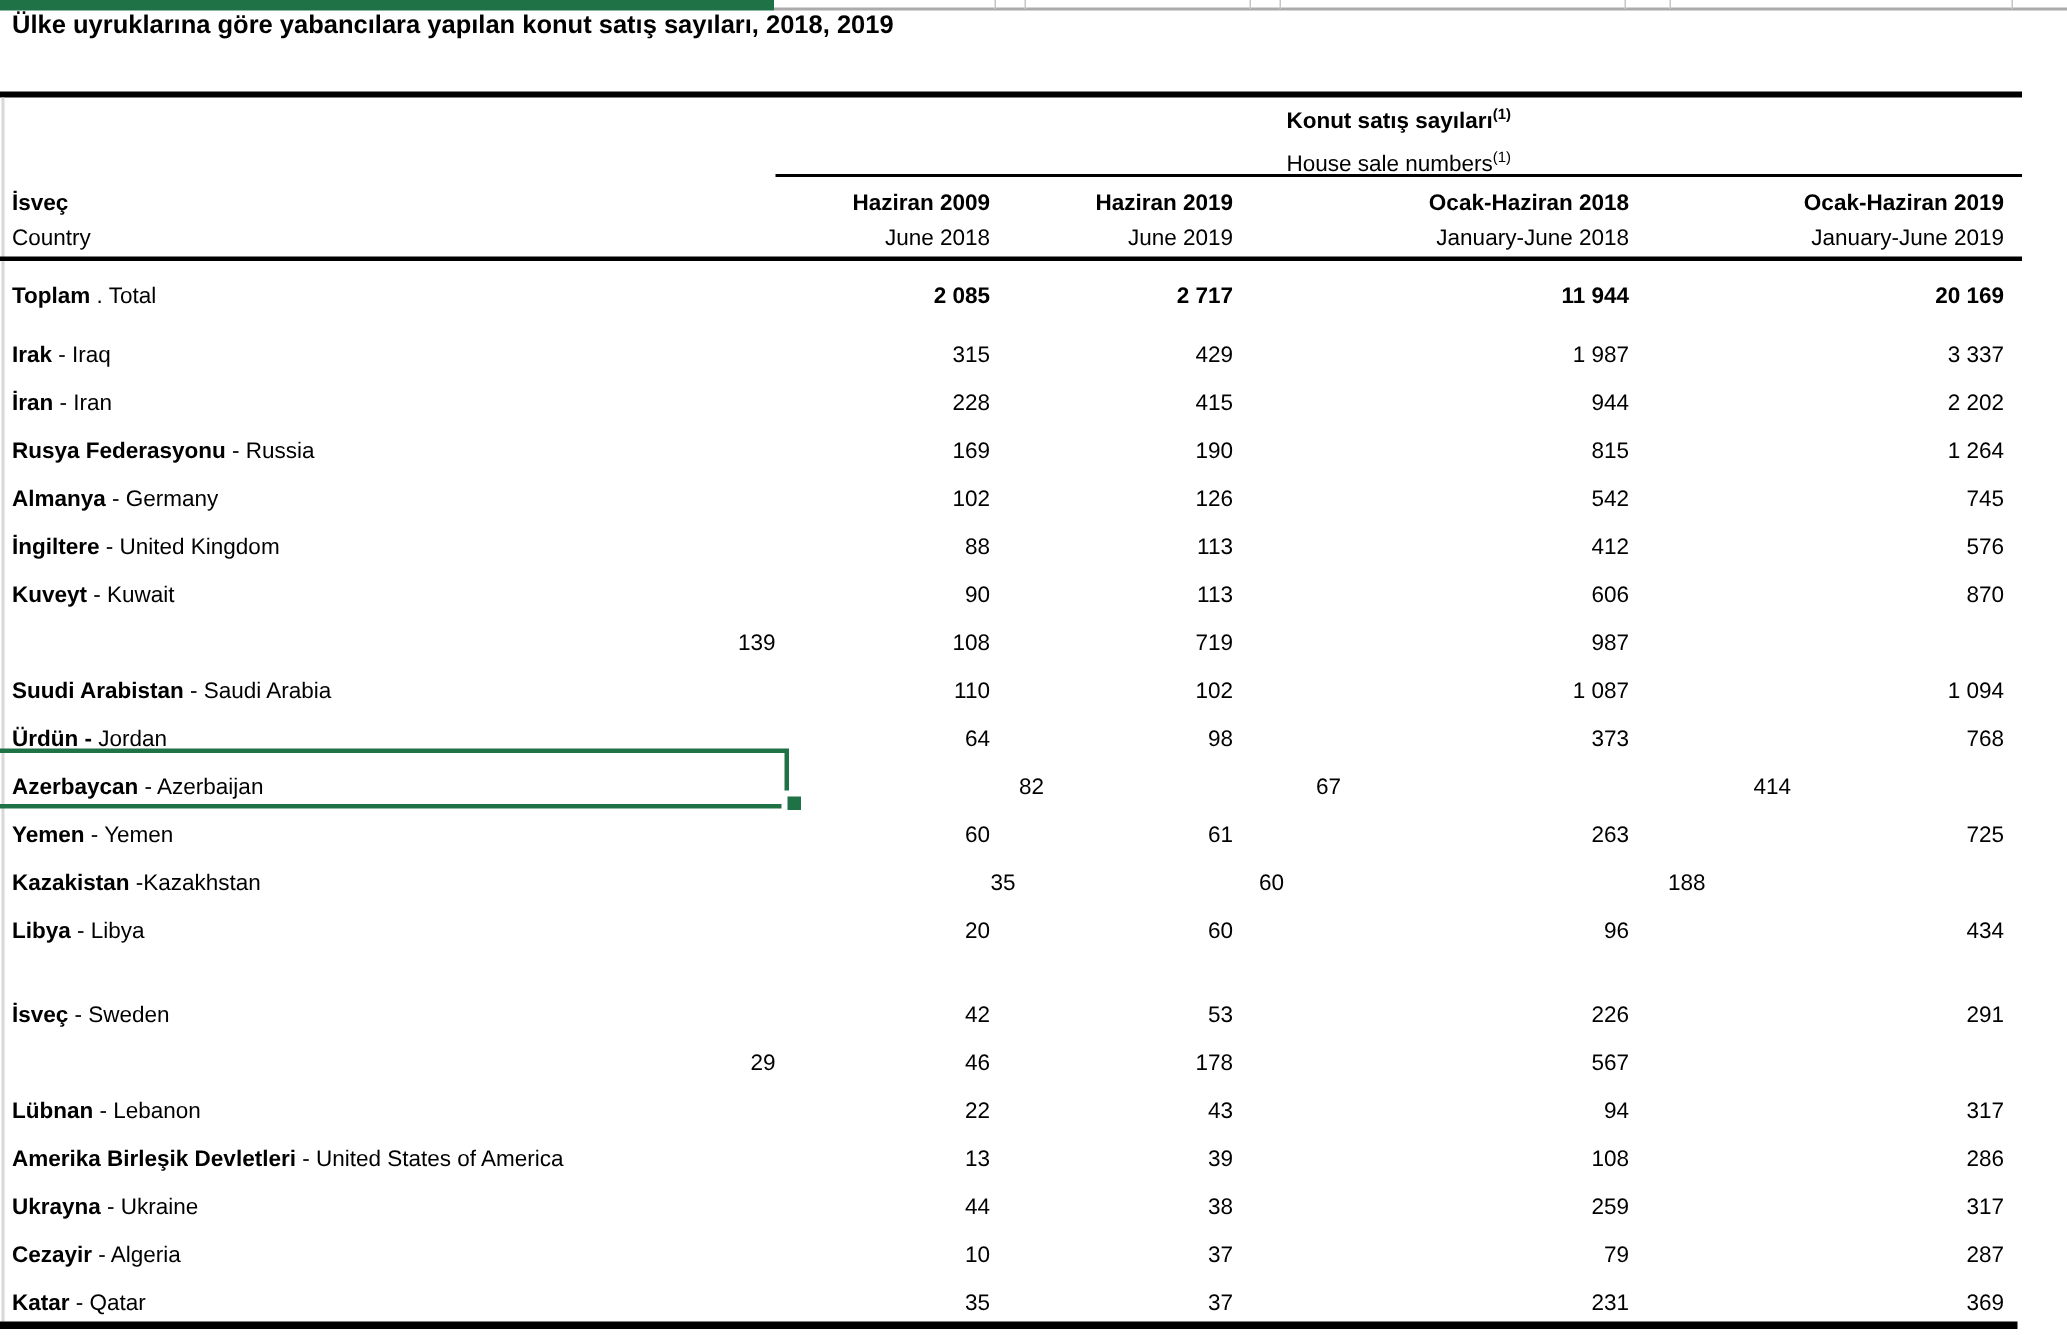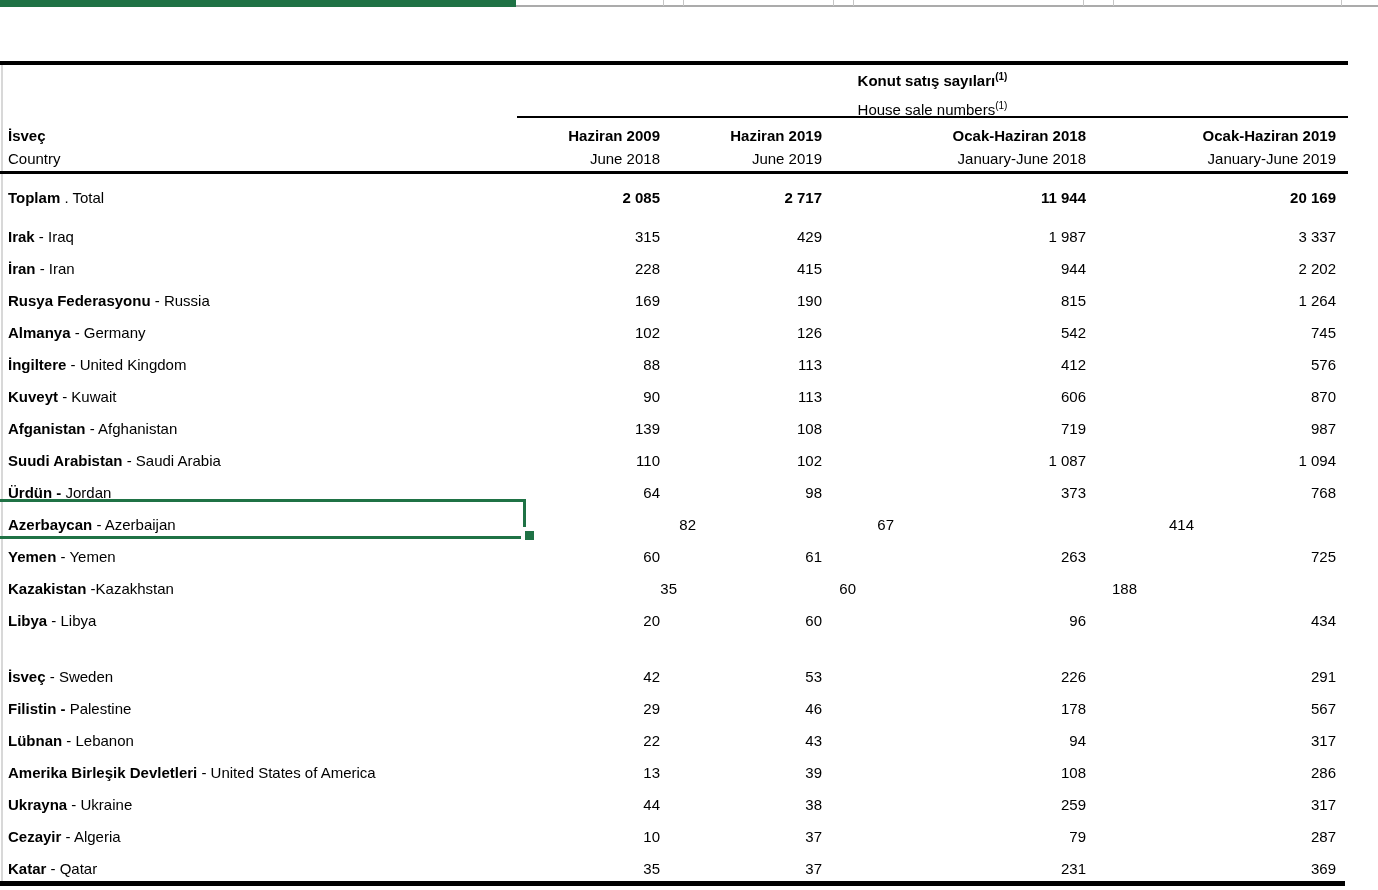--- a/index.html
+++ b/index.html
@@ -54,20 +54,21 @@
   <div class="top-green"></div>
   <div class="top-hairline"></div>
   <div class="tick" style="left:663px"></div>
   <div class="tick" style="left:683px"></div>
   <div class="tick" style="left:833px"></div>
   <div class="tick" style="left:853px"></div>
   <div class="tick" style="left:1083px"></div>
   <div class="tick" style="left:1113px"></div>
   <div class="tick" style="left:1341px"></div>
 
+  <div class="title">Ülke uyruklarına göre yabancılara yapılan konut satış sayıları, 2018, 2019</div>
 
   <div class="rule" id="rule-top"></div>
   <div class="left-hairline"></div>
 
   <div id="group-header">
     <div class="l1"><span>Konut satış sayıları</span><sup>(1)</sup></div>
     <div class="l2"><span>House sale numbers</span><sup>(1)</sup></div>
   </div>
   <div class="rule" id="rule-group"></div>
 
@@ -139,21 +140,20 @@
         <div class="cell num">576</div>
       </div>
       <div class="row" style="height: 32px;">
         <div class="cell name"><span class="b">Kuveyt</span><span> - Kuwait</span></div>
         <div class="cell num">90</div>
         <div class="cell num">113</div>
         <div class="cell num">606</div>
         <div class="cell num">870</div>
       </div>
       <div class="row" style="height: 32px;">
-        <div class="cell name"><span class="b">Afganistan</span><span> - Afghanistan</span></div>
         <div class="cell num">139</div>
         <div class="cell num">108</div>
         <div class="cell num">719</div>
         <div class="cell num">987</div>
       </div>
       <div class="row" style="height: 32px;">
         <div class="cell name"><span class="b">Suudi Arabistan</span><span> - Saudi Arabia</span></div>
         <div class="cell num">110</div>
         <div class="cell num">102</div>
         <div class="cell num">1 087</div>
@@ -195,21 +195,20 @@
         <div class="cell num">434</div>
       </div>
       <div class="row" style="height: 32px; margin-top: 24px;">
         <div class="cell name"><span class="b">İsveç</span><span> - Sweden</span></div>
         <div class="cell num">42</div>
         <div class="cell num">53</div>
         <div class="cell num">226</div>
         <div class="cell num">291</div>
       </div>
       <div class="row" style="height: 32px;">
-        <div class="cell name"><span class="b">Filistin -</span><span> Palestine</span></div>
         <div class="cell num">29</div>
         <div class="cell num">46</div>
         <div class="cell num">178</div>
         <div class="cell num">567</div>
       </div>
       <div class="row" style="height: 32px;">
         <div class="cell name"><span class="b">Lübnan</span><span> - Lebanon</span></div>
         <div class="cell num">22</div>
         <div class="cell num">43</div>
         <div class="cell num">94</div>

